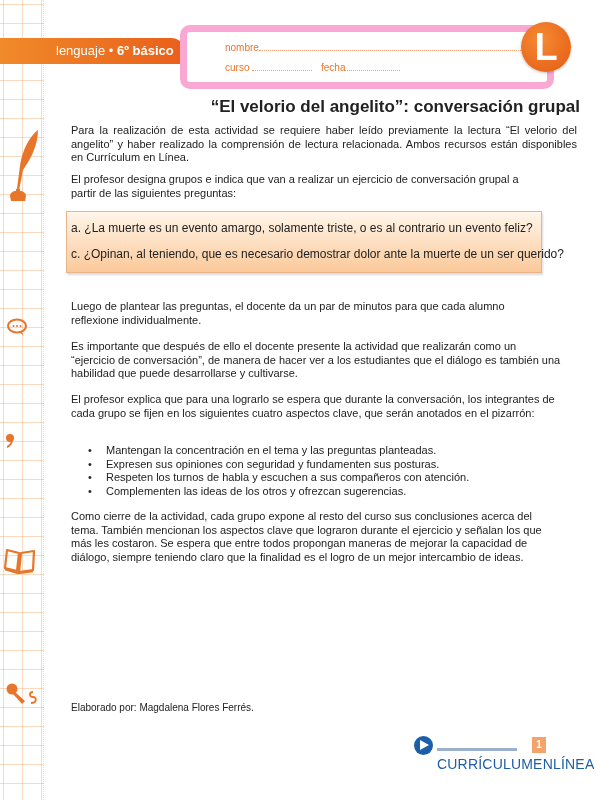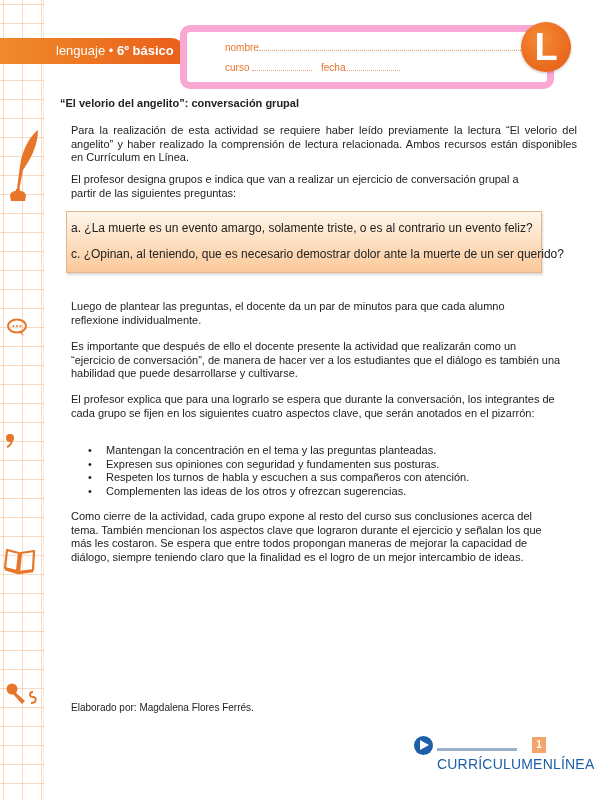--- a/index.html
+++ b/index.html
@@ -34,21 +34,21 @@
   .name-row { position:absolute; font-size:10px; color:#e8762a; }
   .dots { display:inline-block; border-bottom:1px dotted #e8a070; height:8px; vertical-align:baseline; }
   .badge {
     position:absolute; left:521px; top:22px; width:50px; height:50px;
     border-radius:50%; background:radial-gradient(circle at 40% 35%,#f58a34,#e45a12);
     box-shadow:0 1px 3px rgba(0,0,0,0.25);
     color:#fff; font-size:38px; font-weight:bold; text-align:center; line-height:50px;
   }
   .title {
     position:absolute; left:60px; width:520px; top:97px;
-    text-align:left; font-size:11px; font-weight:bold;
+    text-align:right; font-size:17px; font-weight:bold;
   }
   .para { position:absolute; left:71px; width:506px; font-size:11px; line-height:13.5px; }
   .justify { text-align:justify; }
   .qbox {
     position:absolute; left:66px; top:211px; width:474px; height:60px;
     background:linear-gradient(to bottom,#fff6ea,#fbc99a);
     border:1px solid #e8b48a;
     box-shadow:1px 2px 2px rgba(0,0,0,0.15);
   }
   .qbox div { position:absolute; left:4px; font-size:12px; line-height:13px; white-space:nowrap; }

